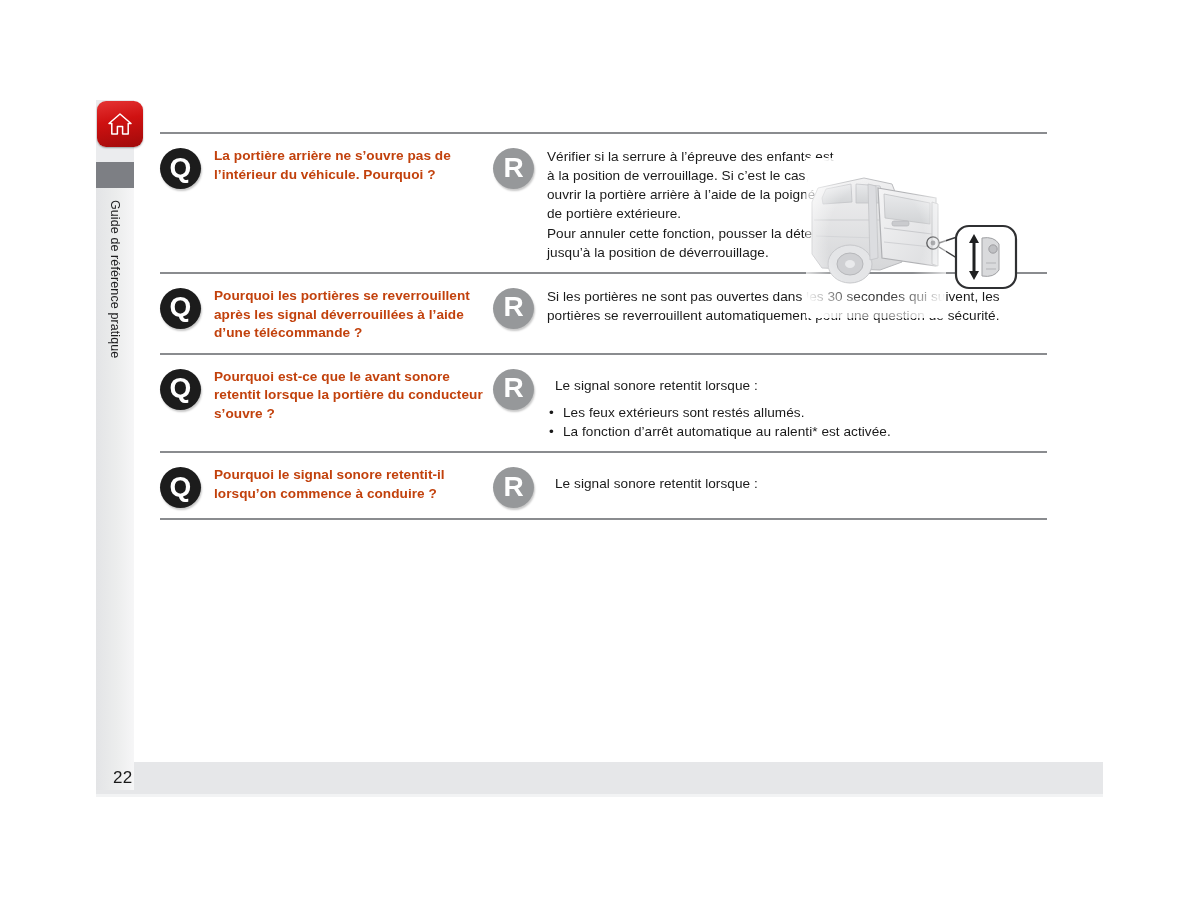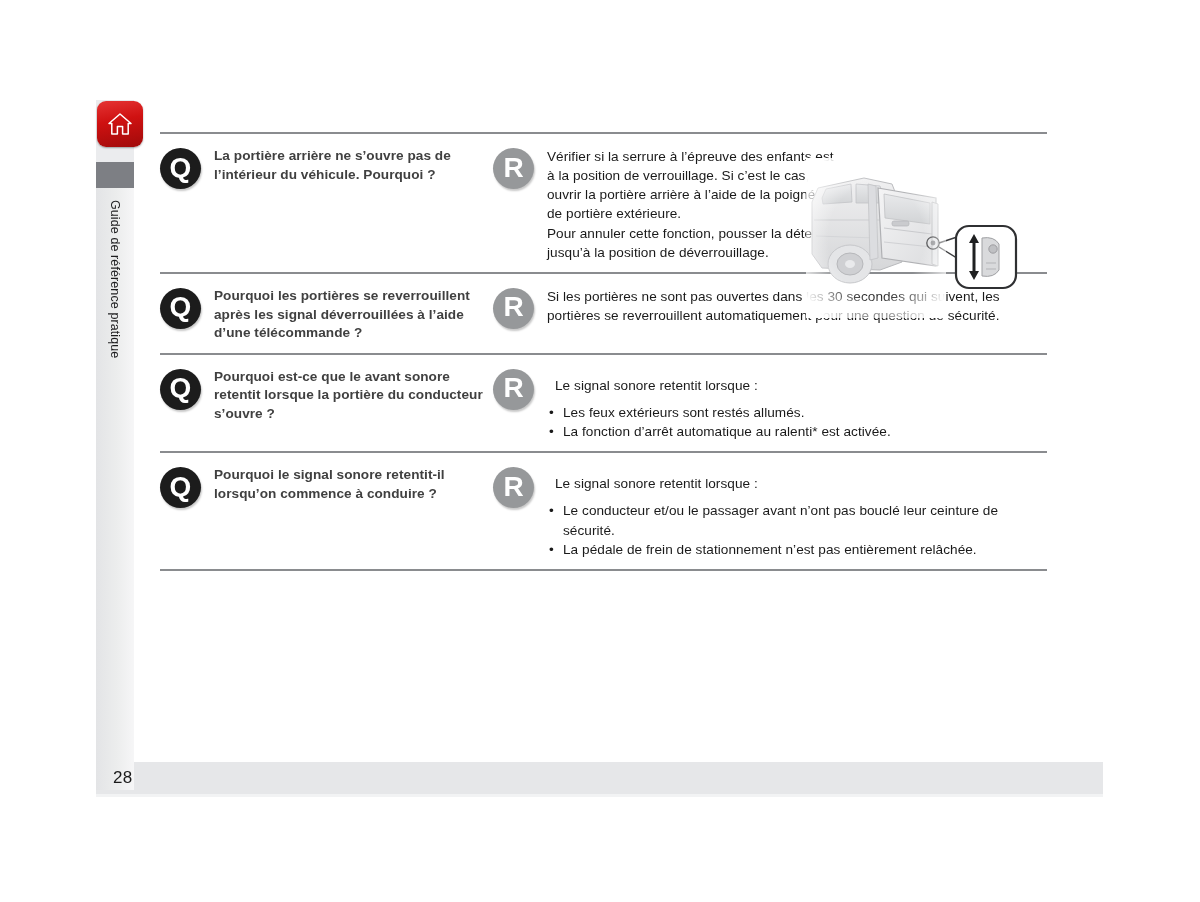--- a/index.html
+++ b/index.html
@@ -168,21 +168,21 @@
 
   .q-col {
     flex: 0 0 292px;
     padding-left: 13px;
     box-sizing: border-box;
   }
   .q-text {
     font-size: 13.6px;
     font-weight: bold;
     line-height: 1.37;
-    color: #404040;
+    color: #c2410c;
     letter-spacing: 0.05px;
   }
 
   .r-block {
     display: flex;
     align-items: flex-start;
     flex: 1 1 auto;
   }
   .a-col {
     padding-left: 13px;
@@ -242,21 +242,21 @@
       </svg>
     </span>
   </div>
 
   <div class="side-tab"></div>
   <div class="side-tab-cap"></div>
   <div class="side-tab-label">
     <span>Guide de référence pratique</span>
   </div>
 
-  <div class="page-number">28</div>
+  <div class="page-number">22</div>
 
   <div class="faq">
 
     <div class="rule"></div>
 
     <div class="faq-row row-illustrated">
       <div class="badge q">
         <span>Q</span>
       </div>
       <div class="q-col">
@@ -330,24 +330,20 @@
       <div class="q-col">
         <div class="q-text">Pourquoi le signal sonore retentit-il lorsqu’on commence à conduire ?</div>
       </div>
       <div class="r-block">
         <div class="badge r">
           <span>R</span>
         </div>
         <div class="a-col">
           <div class="a-text">
             <p class="lead">Le signal sonore retentit lorsque :</p>
-            <ul class="a-list">
-              <li>Le conducteur et/ou le passager avant n’ont pas bouclé leur ceinture de sécurité.</li>
-              <li>La pédale de frein de stationnement n’est pas entièrement relâchée.</li>
-            </ul>
           </div>
         </div>
       </div>
     </div>
 
     <div class="rule"></div>
   </div>
 
   <div class="illustration">
     <svg width="216" height="160" viewBox="0 0 216 160" aria-hidden="true">

